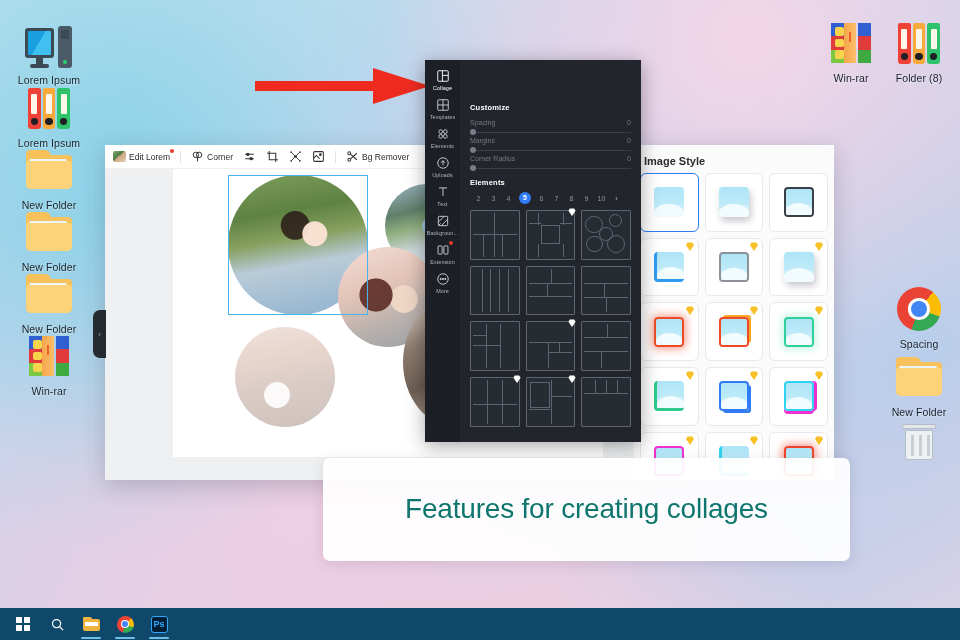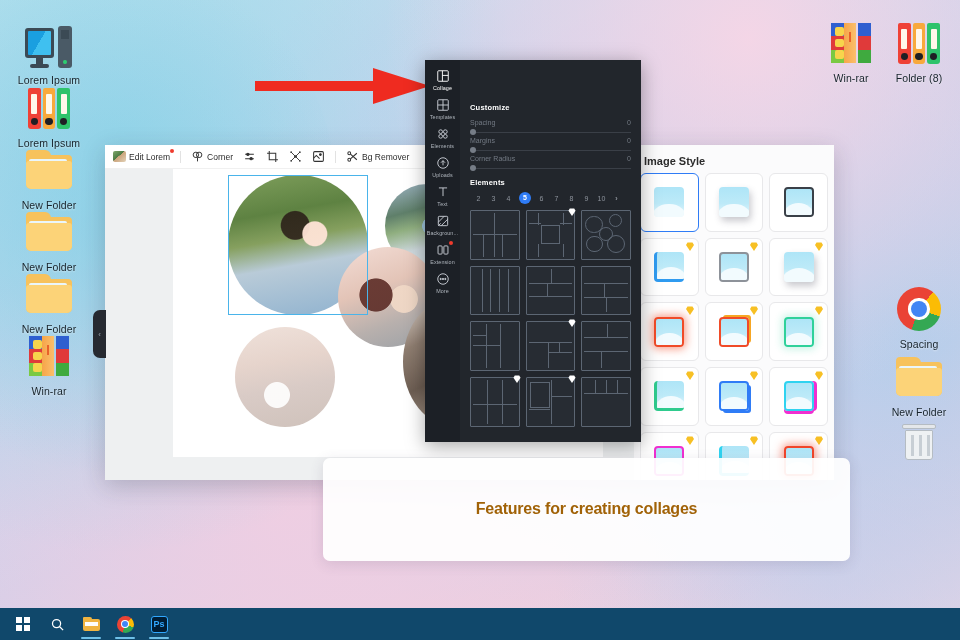--- a/index.html
+++ b/index.html
@@ -221,21 +221,21 @@
     content:""; position:absolute; left:-10%; bottom:-6%; width:120%; height:52%;
     background:#f2fbfe; border-radius:50% 50% 0 0 / 100% 100% 0 0;
   }
   
   #caption {
     position:absolute; left:323px; top:458px; width:527px; height:103px;
     background:rgba(255,255,255,.93); border-radius:7px; z-index:8;
     display:flex; flex-direction:column; align-items:center; justify-content:center;
     box-shadow:0 3px 14px rgba(70,60,90,.14);
   }
-  #caption .line { font-size:16px; font-weight:bold; color:#a16207; line-height:1.3; letter-spacing:-.2px;}
+  #caption .line { font-size:28px; font-weight:normal; color:#0f766e; line-height:1.3; letter-spacing:-.2px;}
   
   #taskbar {
     position:absolute; left:0; bottom:0; width:960px; height:32px;
     background:#10486b; display:flex; align-items:center; z-index:10;
   }
   #tb-left { display:flex; align-items:center; gap:4px; padding-left:8px; }
   .tb-app {
     width:30px; height:30px; display:flex; align-items:center; justify-content:center;
     position:relative;
   }

